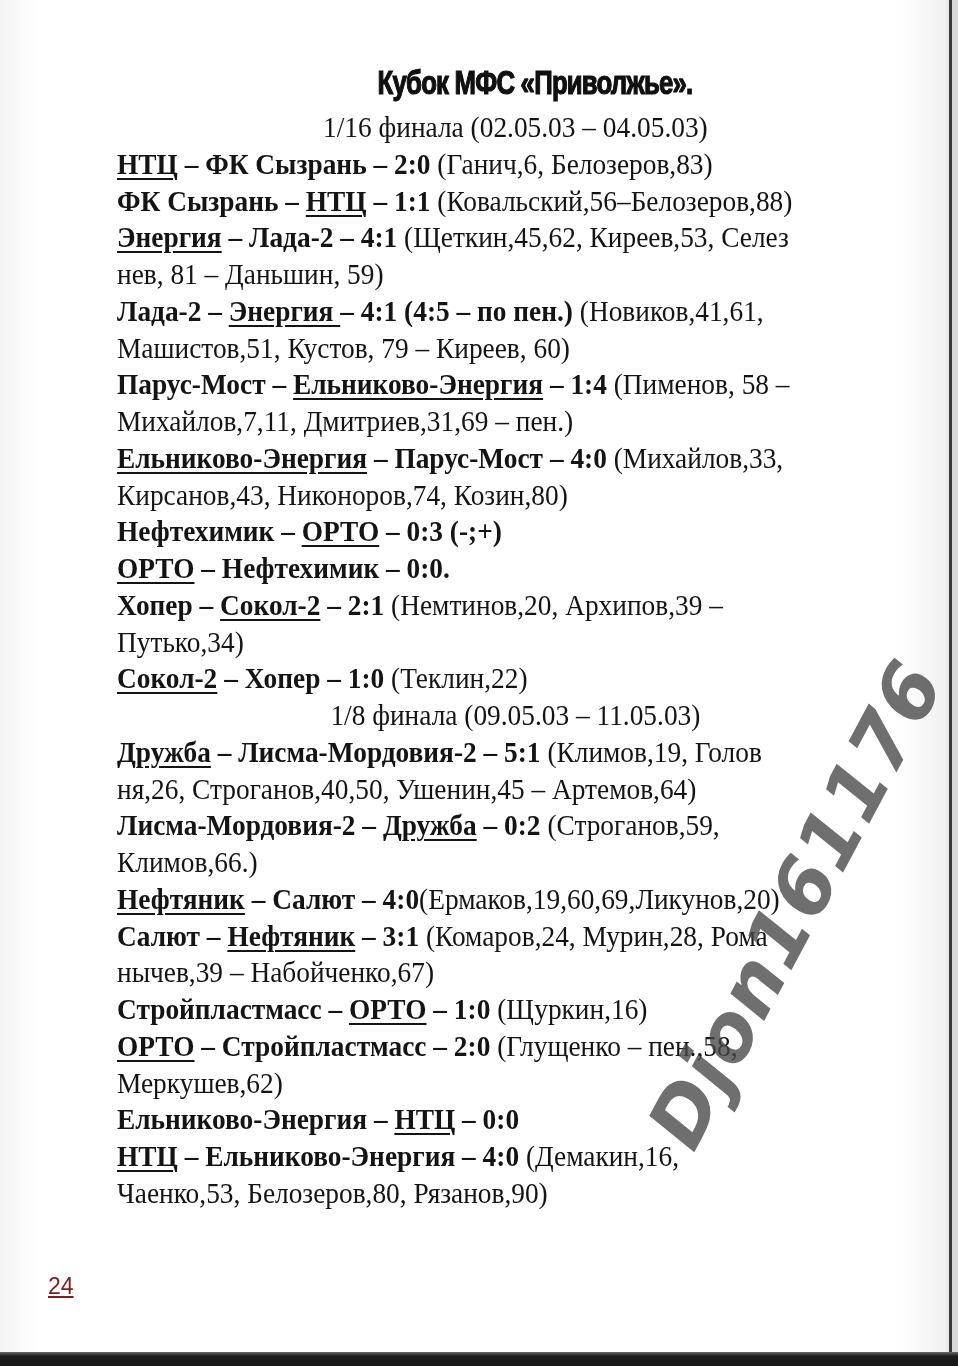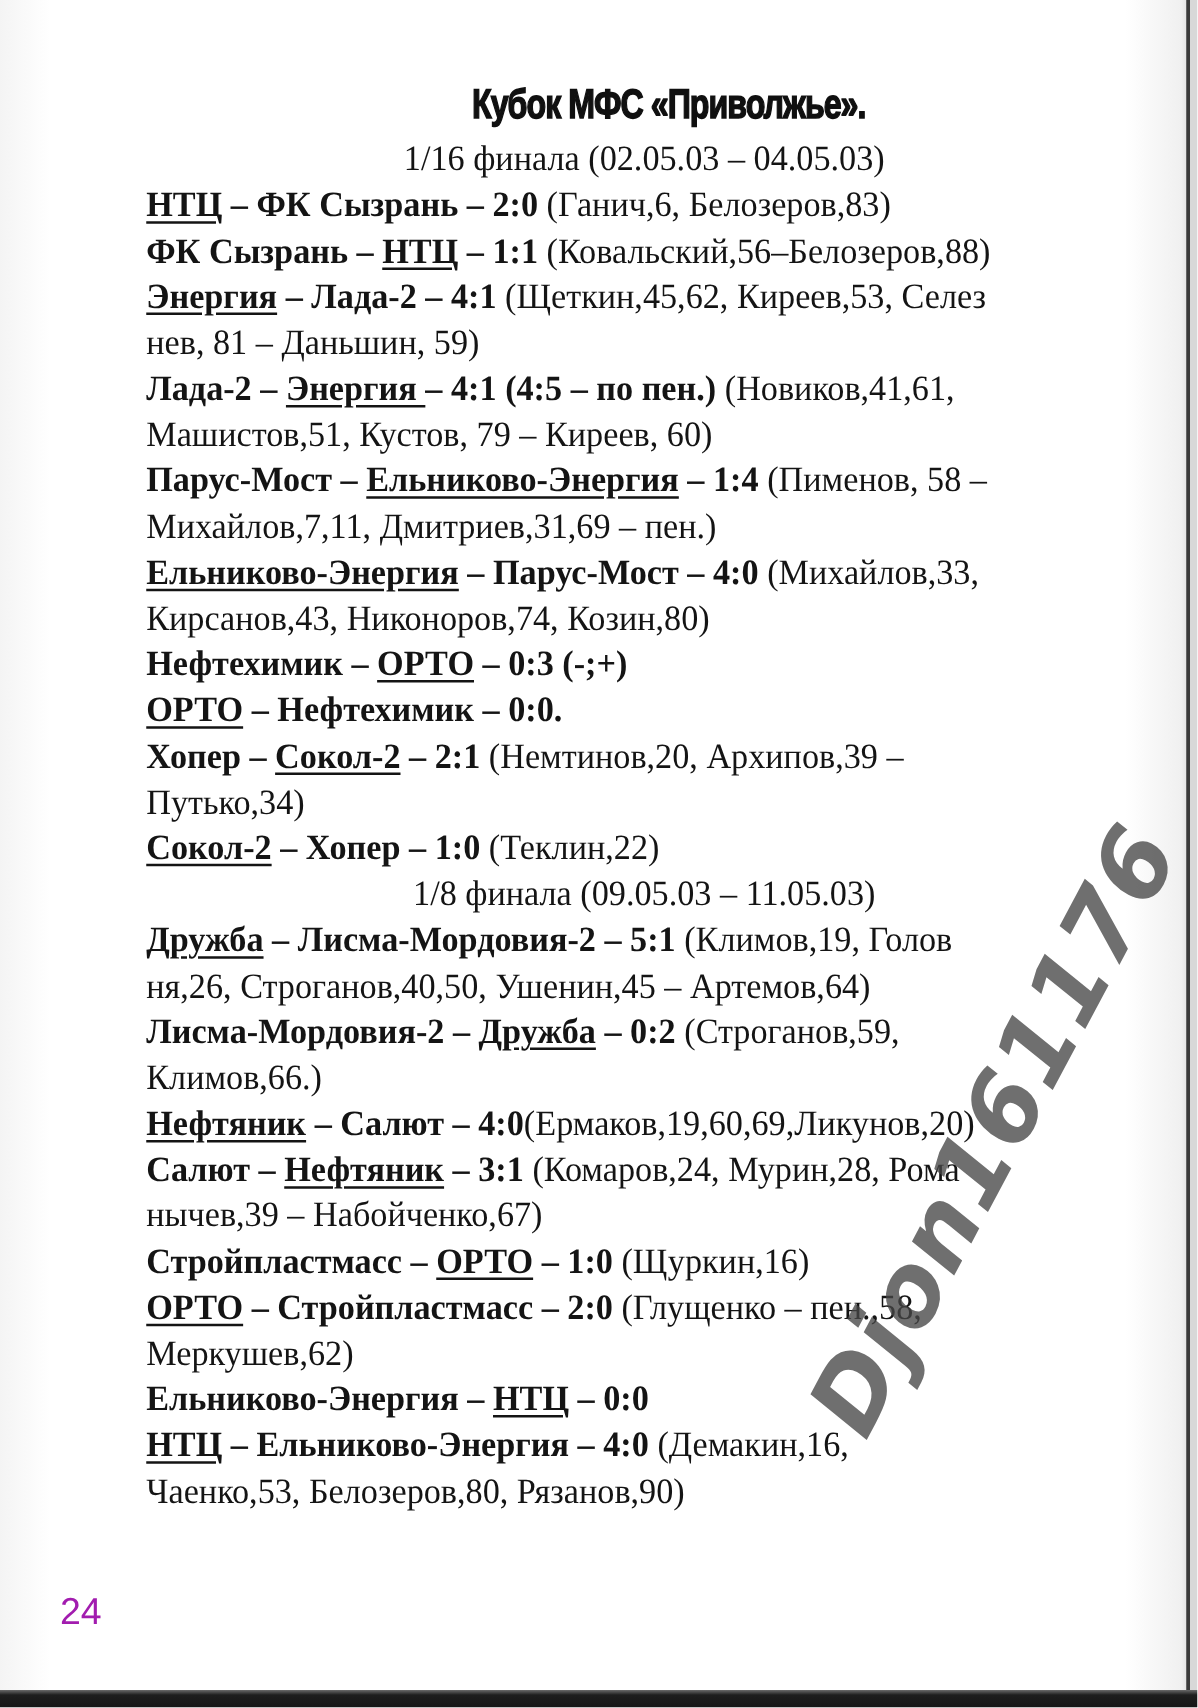--- a/index.html
+++ b/index.html
@@ -39,21 +39,21 @@
       transform: scaleX(0.96); transform-origin: 0 0;
       white-space: nowrap;
     }
     .line { height: 36.75px; }
     .stage { text-align: center; padding-left: 0; width: 830px; }
     .b { font-weight: bold; }
     .u { text-decoration: underline; text-decoration-thickness: 2px; text-underline-offset: 4px; }
     .page-num {
       position: absolute; left: 48px; top: 1273px;
       font-family: "Liberation Sans", "DejaVu Sans", sans-serif;
-      font-size: 30px; color: #a21caf;
+      font-size: 23px; color: #7f1d1d; text-decoration: underline;
     }
     .watermark {
       position: absolute; left: 630px; top: 1120px;
       font-family: "DejaVu Sans", "Liberation Sans", sans-serif;
       font-weight: bold; font-style: italic; font-size: 78px;
       color: rgba(70,70,70,0.78);
       transform: rotate(-62deg); transform-origin: 0 0;
       white-space: nowrap; letter-spacing: 1px;
       pointer-events: none;
     }

